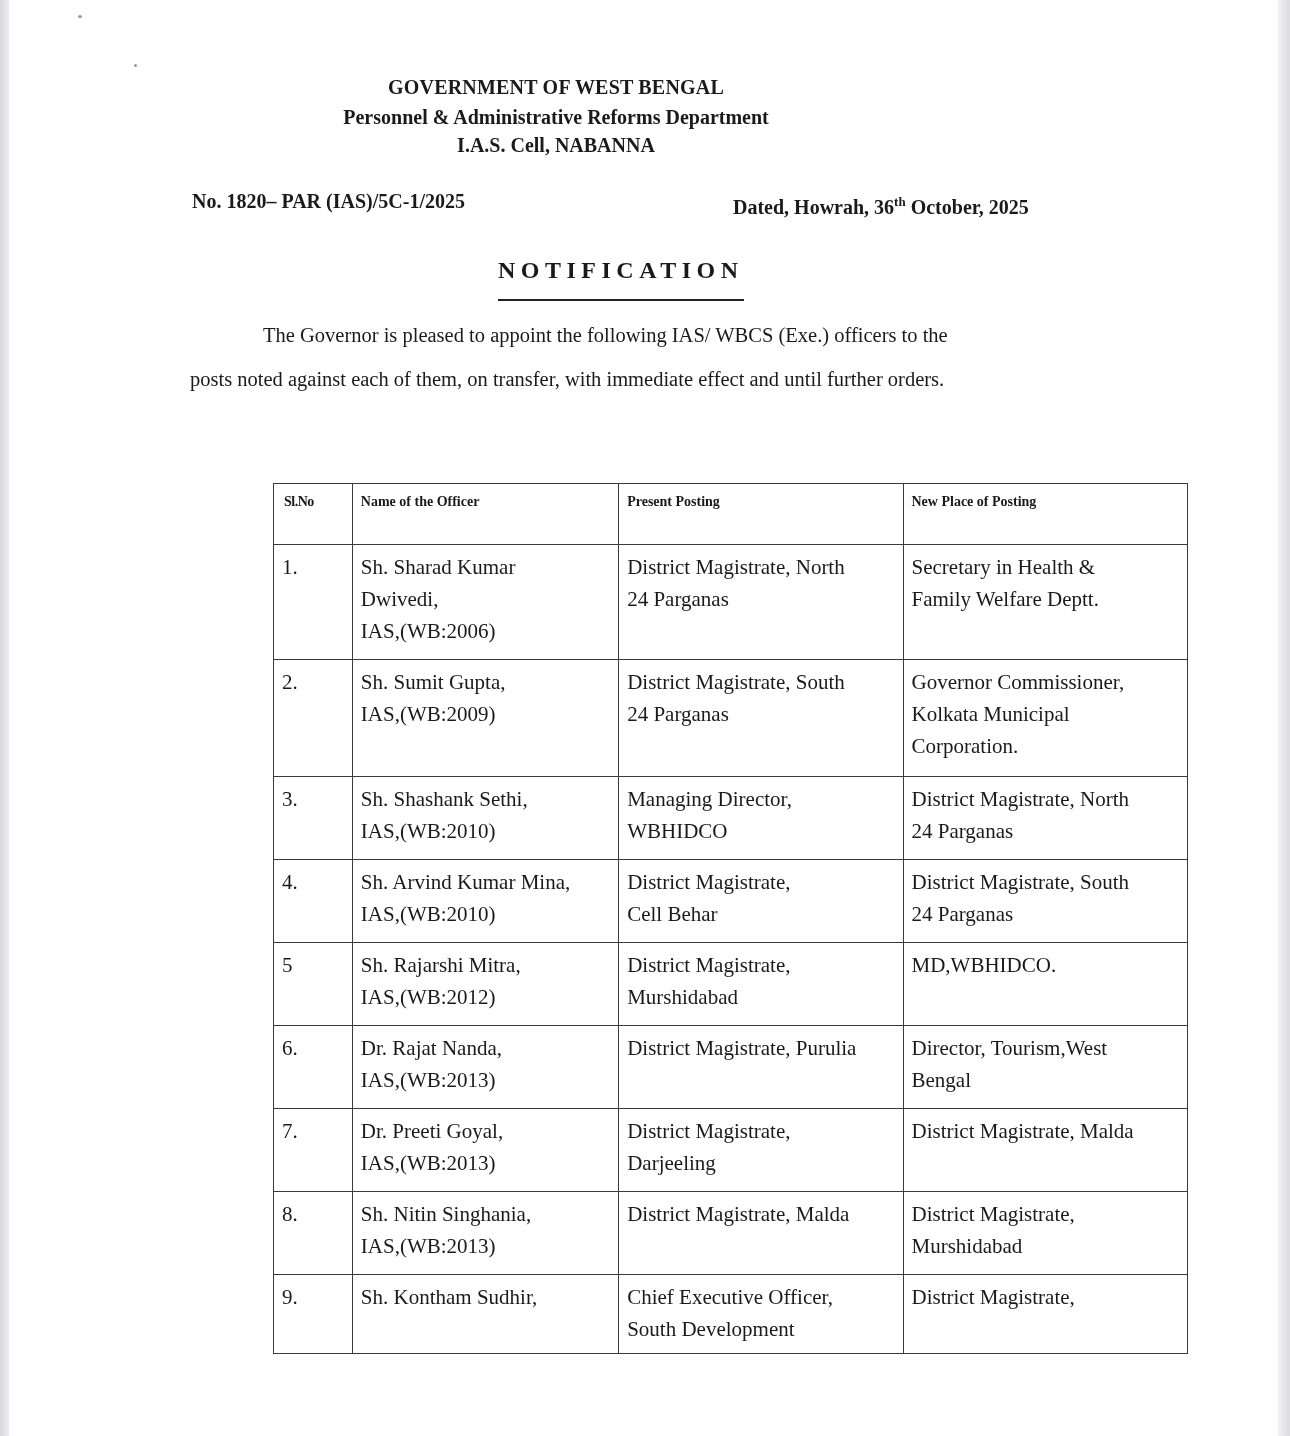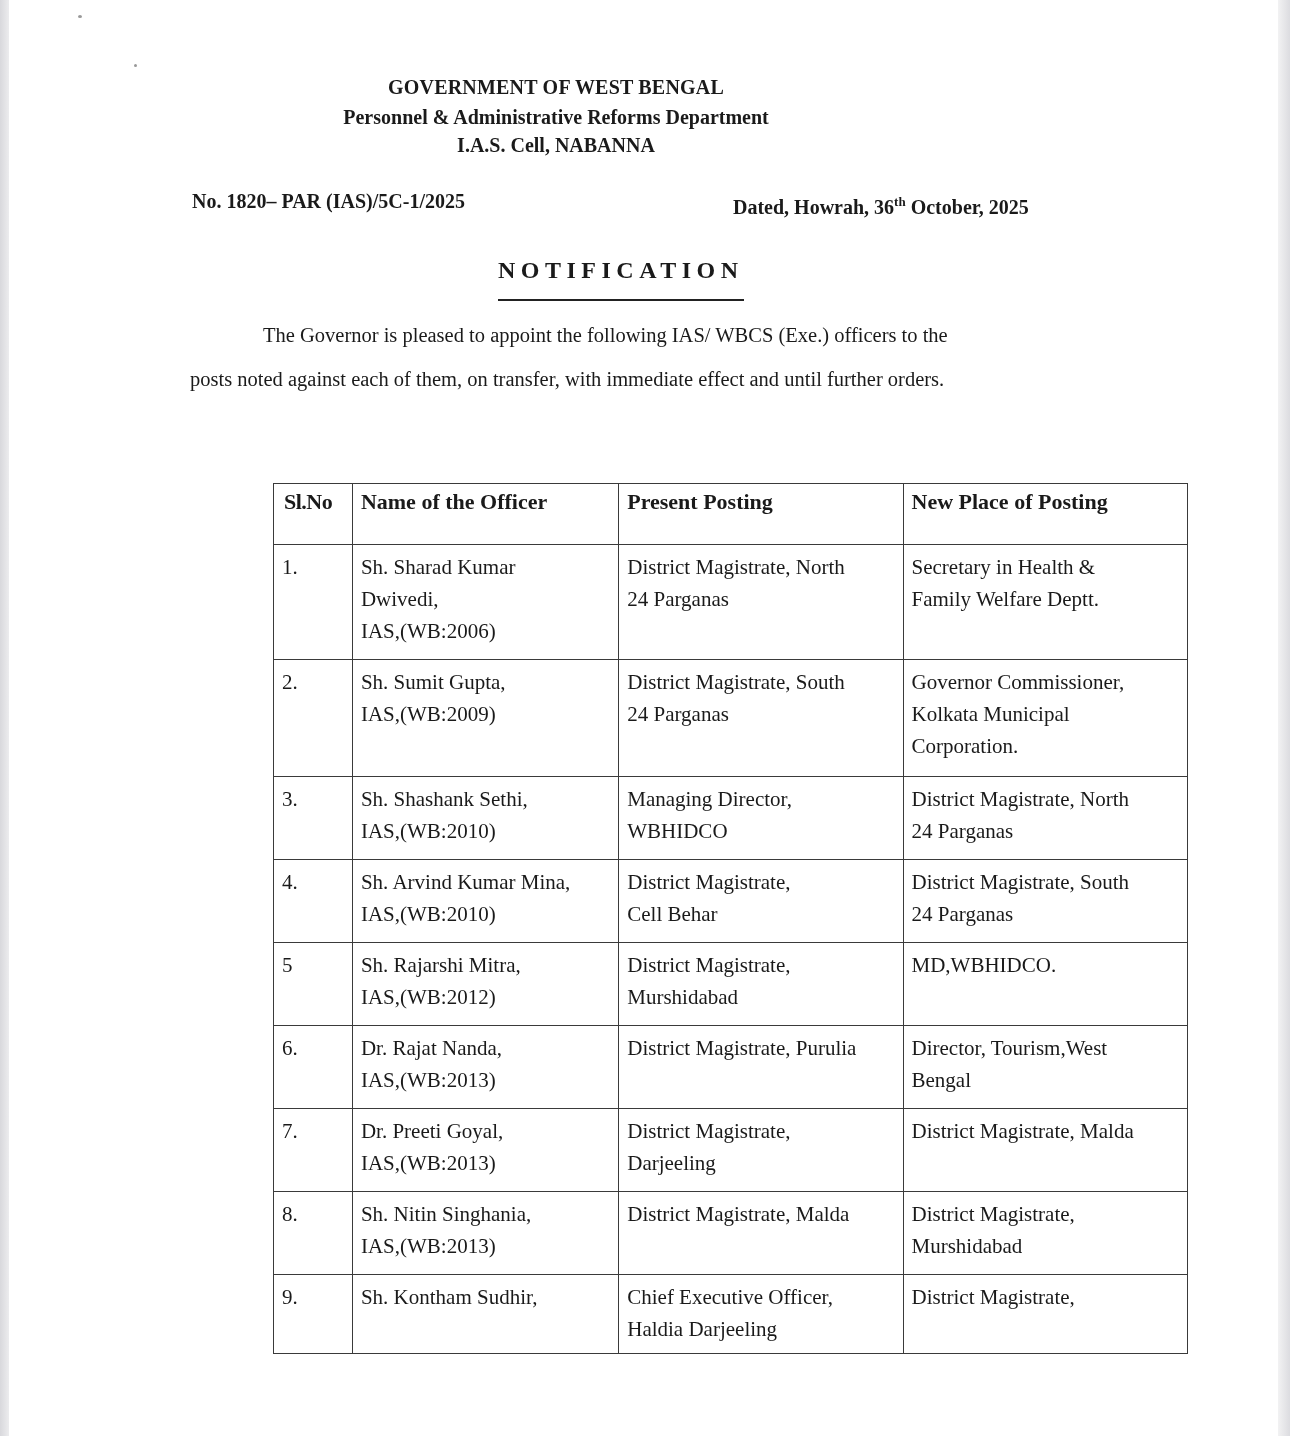--- a/index.html
+++ b/index.html
@@ -39,21 +39,21 @@
   .para2 { top: 368px; }
 
   table.postings {
     position: absolute; left: 273px; top: 483px;
     width: 915px; border-collapse: collapse; font-size: 21px;
   }
   table.postings th, table.postings td {
     border: 1.5px solid #3a3a3a; vertical-align: top; text-align: left;
     padding: 6px 8px 8px 8px; line-height: 32px;
   }
-  table.postings th { font-weight: bold; font-size: 22px; padding-top: 2px; height: 50px; }
+  table.postings th { font-weight: bold; font-size: 14px; padding-top: 2px; height: 50px; }
   table.postings th.c1 { padding-left: 10px; padding-right: 2px; letter-spacing: -0.5px; }
   .c1 { width: 62px; }
   .c2 { width: 250px; }
   .c3 { width: 268px; }
   .c4 { width: 268px; }
   tr.r1 td { height: 100px; }
   tr.r2 td { height: 102px; }
   tr.r3 td, tr.r4 td, tr.r5 td, tr.r6 td, tr.r7 td, tr.r8 td { height: 68px; }
   tr.r9 td { height: 54px; }
   .line { display: block; }
@@ -206,20 +206,20 @@
           <span class="line">Murshidabad</span>
         </td>
       </tr>
       <tr class="r9">
         <td class="c1">9.</td>
         <td class="c2">
           <span class="line">Sh. Kontham Sudhir,</span>
         </td>
         <td class="c3">
           <span class="line">Chief Executive Officer,</span>
-          <span class="line">Haldia Darjeeling</span>
+          <span class="line">South Development</span>
         </td>
         <td class="c4">
           <span class="line">District Magistrate,</span>
         </td>
       </tr>
     </tbody>
 </table>
 
 </body></html>

